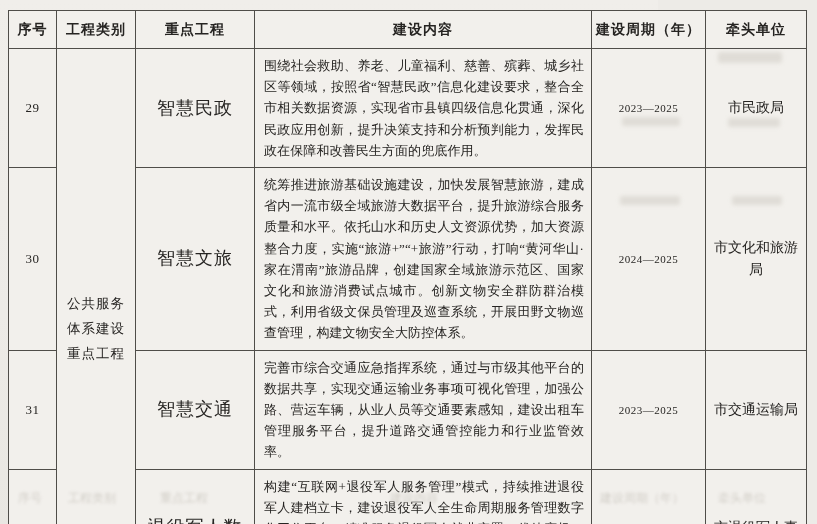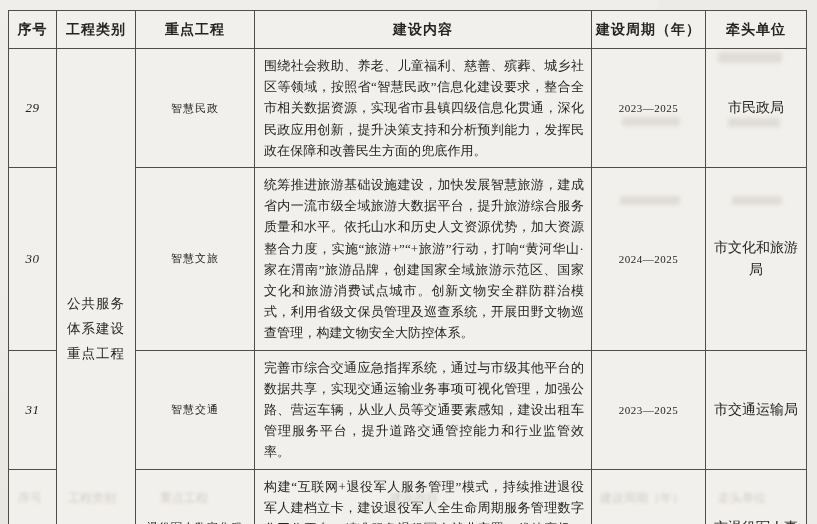--- a/index.html
+++ b/index.html
@@ -43,29 +43,29 @@
     height: 33px;
   }
   .doc-table td {
     font-size: 13.5px;
     margin-top: 11px;
   }
   tr.r-29 { height: 114px; }
   tr.r-30 { height: 159px; }
   tr.r-31 { height: 82px; }
   tr.r-32 { height: 112px; }
-  td.c-no { font-size: 13px; letter-spacing: 0.5px; font-style: italic; }
+  td.c-no { font-size: 13px; letter-spacing: 0.5px; }
   td.c-cat {
     font-size: 13.5px;
     letter-spacing: 1px;
     line-height: 25px;
     padding: 2px 10px;
   }
   td.c-proj {
-    font-size: 11px;
+    font-size: 18px;
     letter-spacing: 1px;
     line-height: 23px;
     padding: 2px 9px;
   }
   td.c-content {
     text-align: justify;
     text-align-last: left;
     font-size: 13px;
     line-height: 21.2px;
     padding: 6px 7px 6px 9px;

